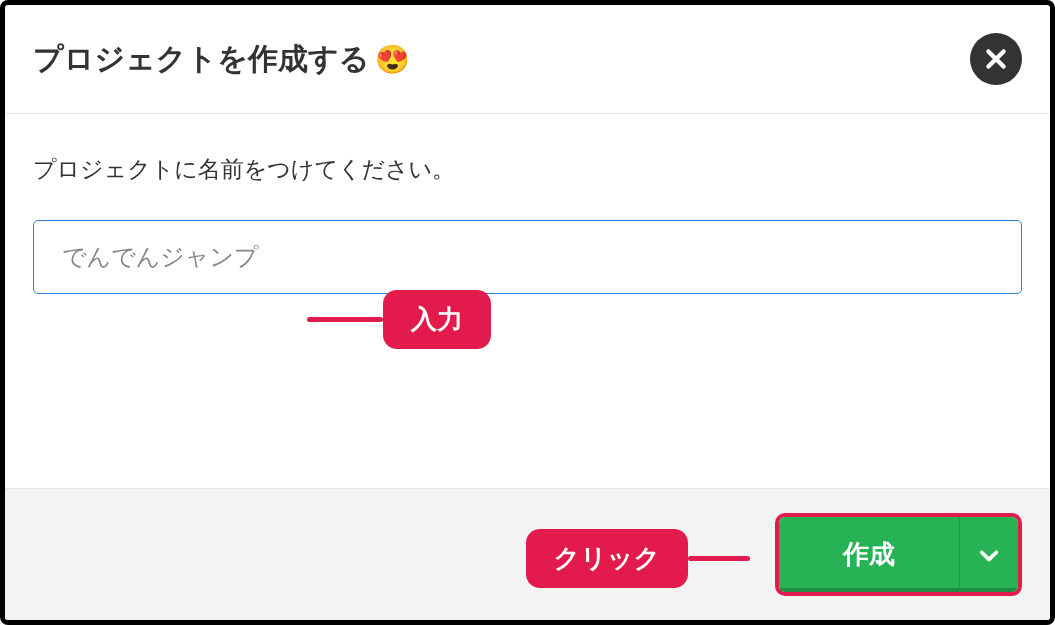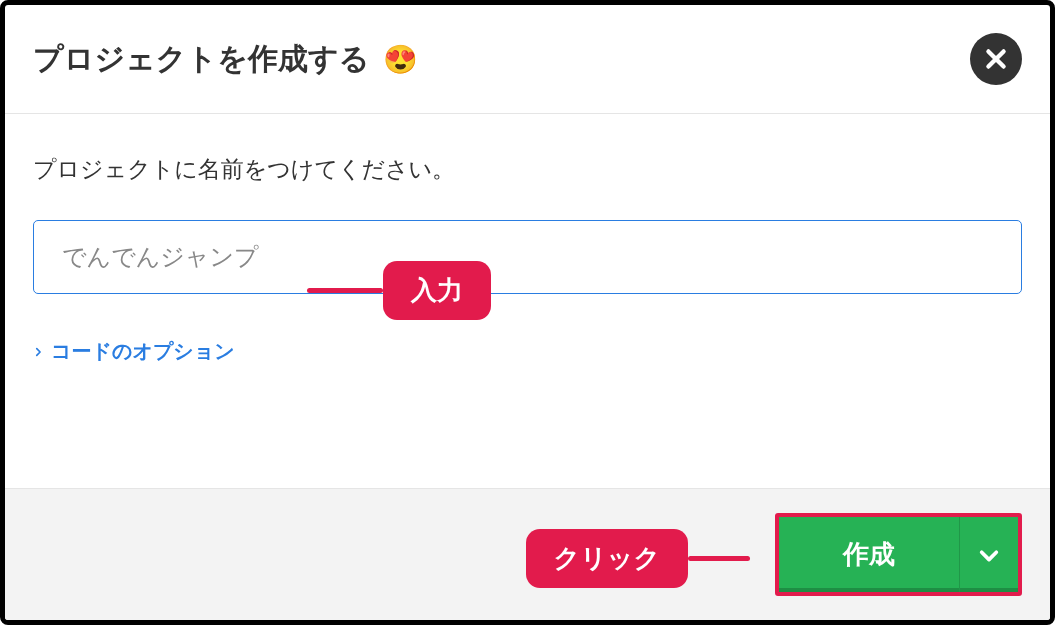--- a/index.html
+++ b/index.html
@@ -27,21 +27,21 @@
     .modal-header {
       display: flex;
       align-items: center;
       justify-content: space-between;
       padding: 28px 28px 28px 28px;
       border-bottom: 1px solid #e5e5e5;
     }
     .modal-title-wrap {
       display: flex;
       align-items: center;
-      gap: 14px;
+      gap: 6px;
       justify-content: center;
     }
     .modal-title {
       font-size: 30px;
       font-weight: 700;
       color: #333;
     }
     .emoji-icon {
       font-size: 28px;
     }
@@ -107,21 +107,21 @@
       padding: 24px 28px;
       display: flex;
       justify-content: flex-end;
       align-items: center;
       gap: 12px;
       position: relative;
     }
     .create-btn-wrap {
       display: flex;
       border: 4px solid #e21b4c;
-      border-radius: 3px;
+      border-radius: 10px;
       overflow: hidden;
     }
     .create-btn {
       background: #26b255;
       color: #fff;
       border: none;
       font-size: 26px;
       font-weight: 700;
       padding: 20px 64px;
       cursor: pointer;
@@ -157,21 +157,21 @@
       padding: 12px 28px;
       border-radius: 14px;
       white-space: nowrap;
     }
     .callout-line {
       height: 5px;
       background: #e21b4c;
       border-radius: 3px;
     }
     .callout-input {
-      top: 261px;
+      top: 290px;
       left: 307px;
     }
     .callout-input .callout-line {
       width: 76px;
     }
     .callout-click {
       right: 300px;
       bottom: 32px;
     }
     .callout-click .callout-line {
@@ -194,28 +194,20 @@
         <line x1="19" y1="5" x2="5" y2="19"></line>
       </svg>
     </button>
   </div>
 
   <div class="modal-body">
     <div class="field-label">プロジェクトに名前をつけてください。</div>
     <div class="input-wrap">
       <input class="name-input" type="text" placeholder="でんでんジャンプ" style="">
     </div>
-    <div class="options-link">
-      <span class="chevron">
-        <svg viewBox="0 0 24 24" fill="none" stroke="#2a7de1" stroke-width="4" stroke-linecap="round" stroke-linejoin="round">
-          <polyline points="9 4 17 12 9 20"></polyline>
-        </svg>
-      </span>
-      <span>コードのオプション</span>
-    </div>
   </div>
 
   <div class="modal-footer">
     <div class="callout callout-click">
       <div class="callout-pill">クリック</div>
       <div class="callout-line"></div>
     </div>
     <div class="create-btn-wrap">
       <button class="create-btn">作成</button>
       <button class="create-dropdown">

